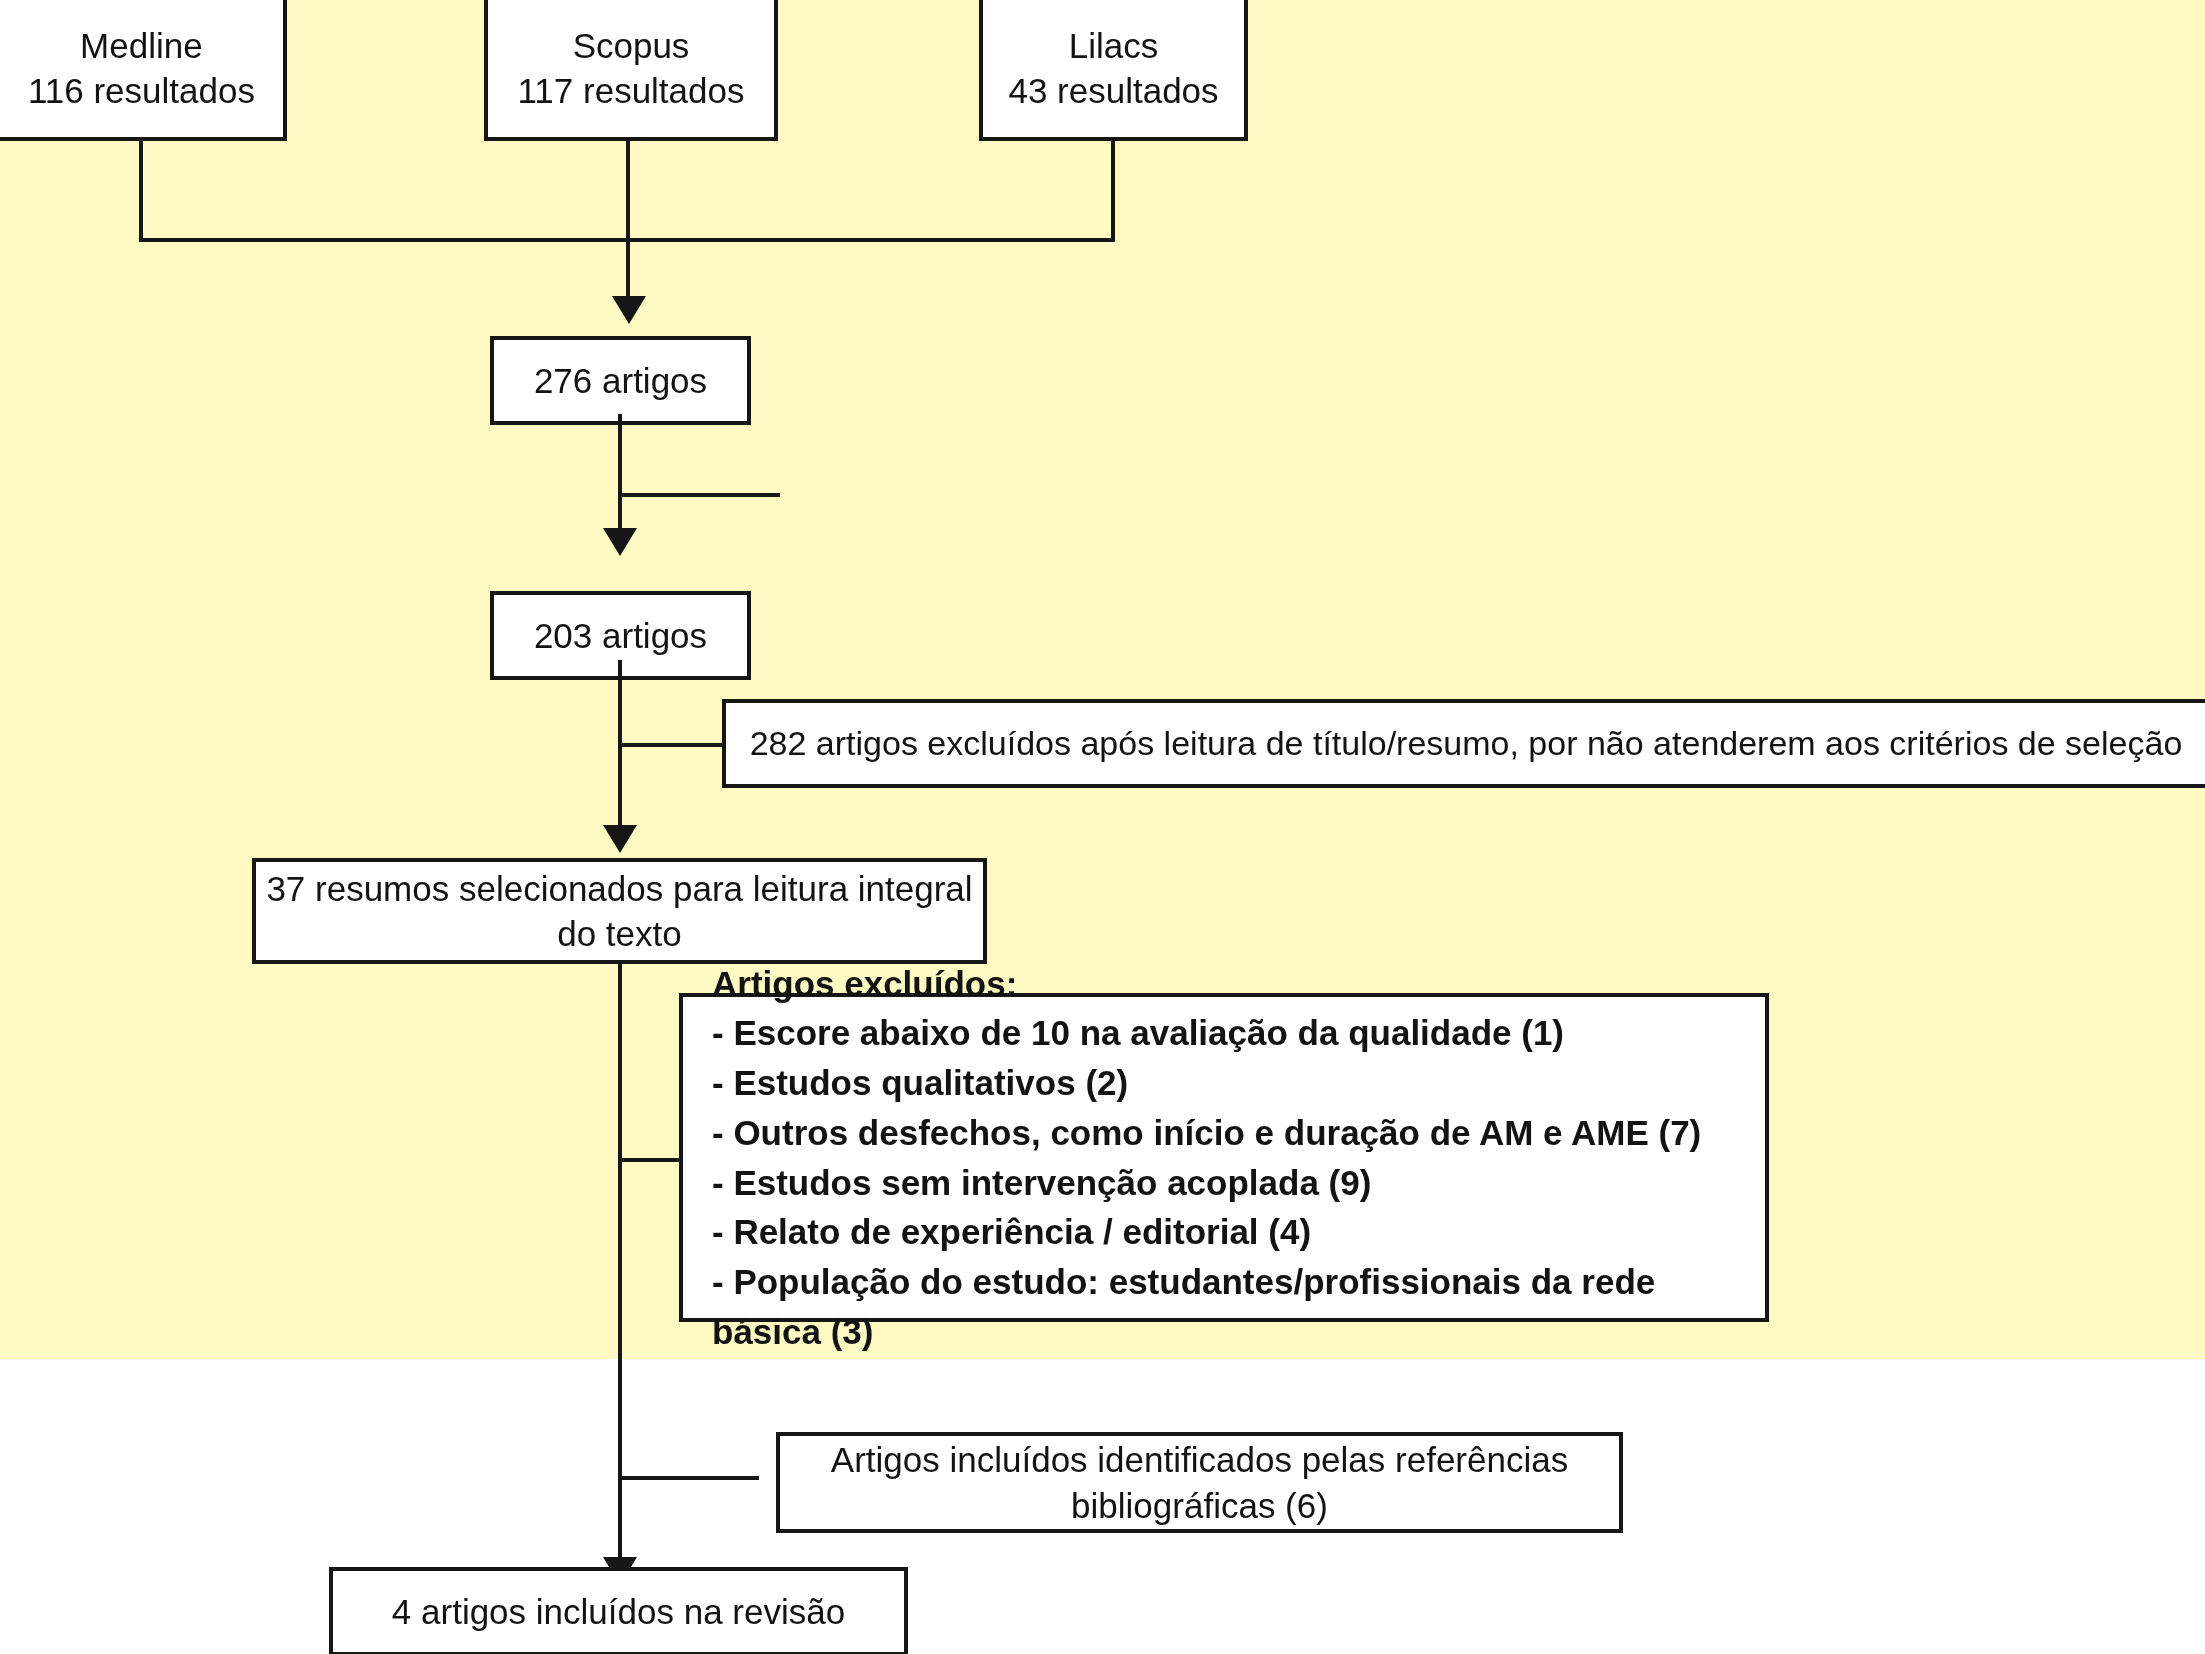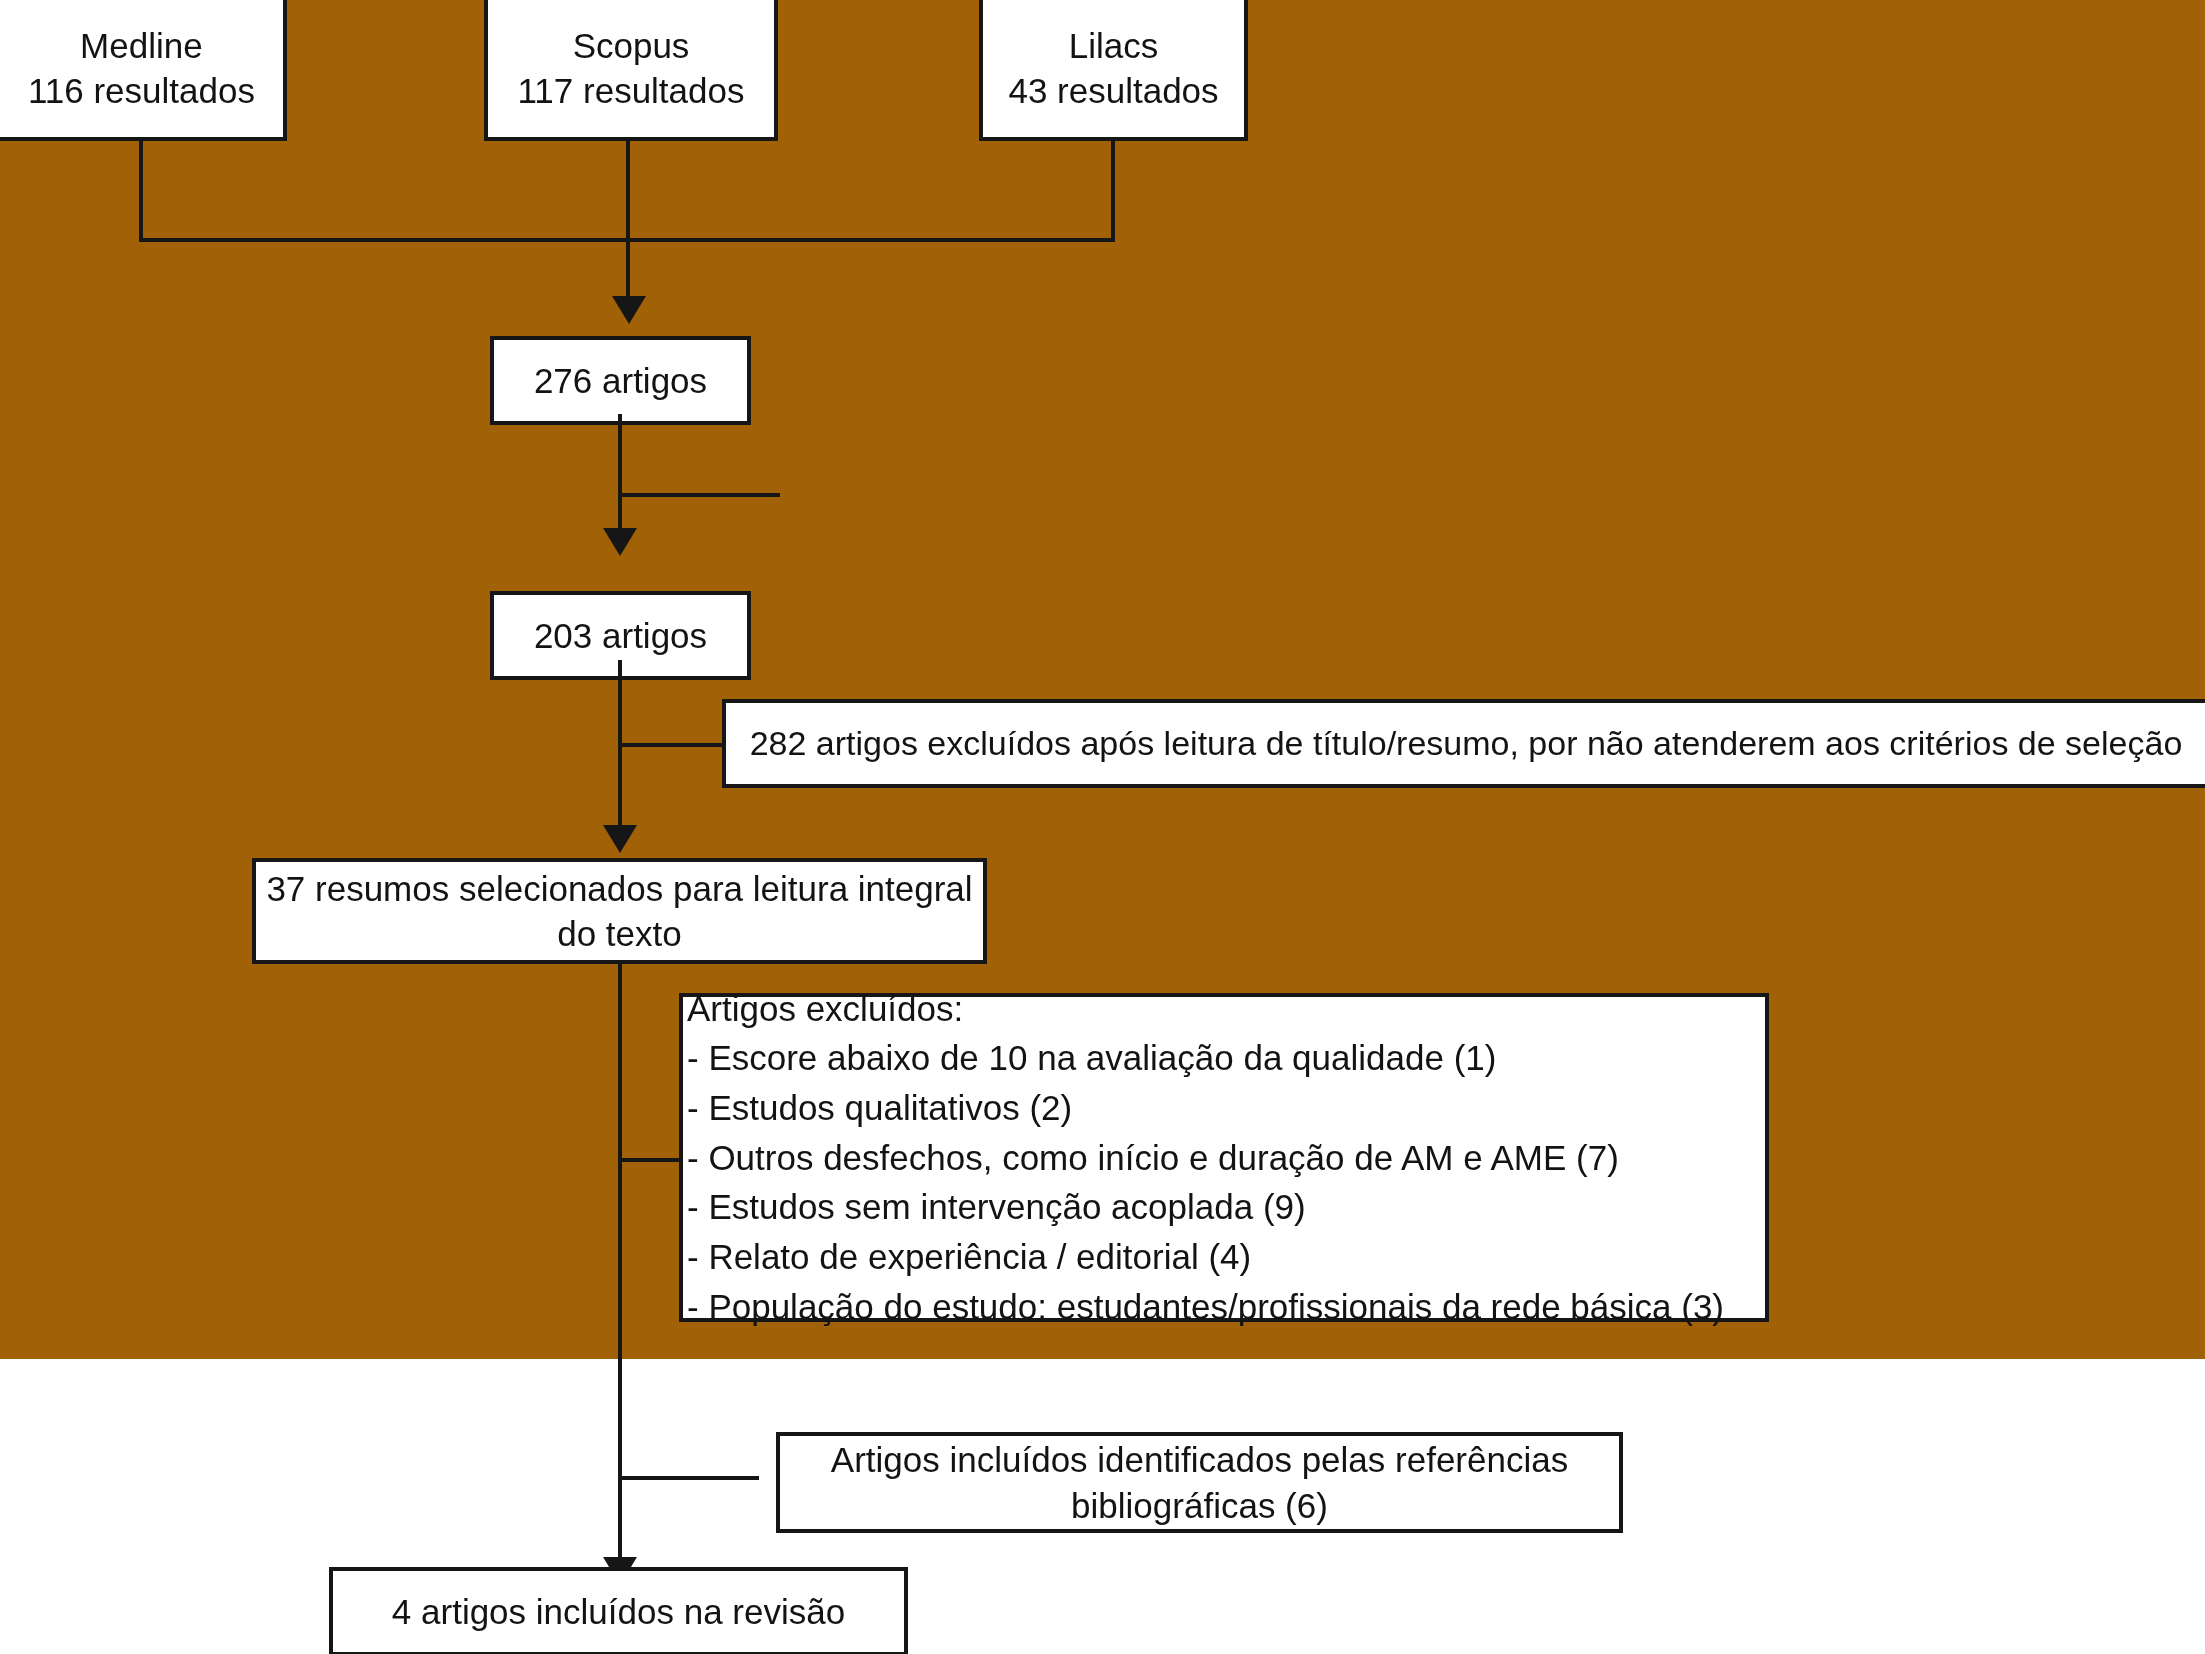--- a/index.html
+++ b/index.html
@@ -11,21 +11,21 @@
     width: 2205px;
     height: 1655px;
     font-family: "Liberation Sans", sans-serif;
     color: #111111;
     overflow: hidden;
   }
   #canvas {
     position: relative;
     width: 2205px;
     height: 1359px;
-    background: #a16207;
+    background: #fef9c3;
   }
 
   
   .node {
     position: absolute;
     box-sizing: border-box;
     border: 4.1px solid #161616;
     background: #ffffff;
     display: flex;
     align-items: center;
@@ -37,21 +37,22 @@
     padding: 3.3px 8.3px;
   }
   .node .txt {
     display: block;
     width: 100%;
     white-space: pre-line;
   }
   .node.left-align {
     justify-content: flex-start;
     text-align: left;
-    padding-left: 4px;
+    padding-left: 29px;
+    font-weight: bold;
   }
 
   
   .vline {
     position: absolute;
     width: 4.1px;
     background: #161616;
   }
   .hline {
     position: absolute;

